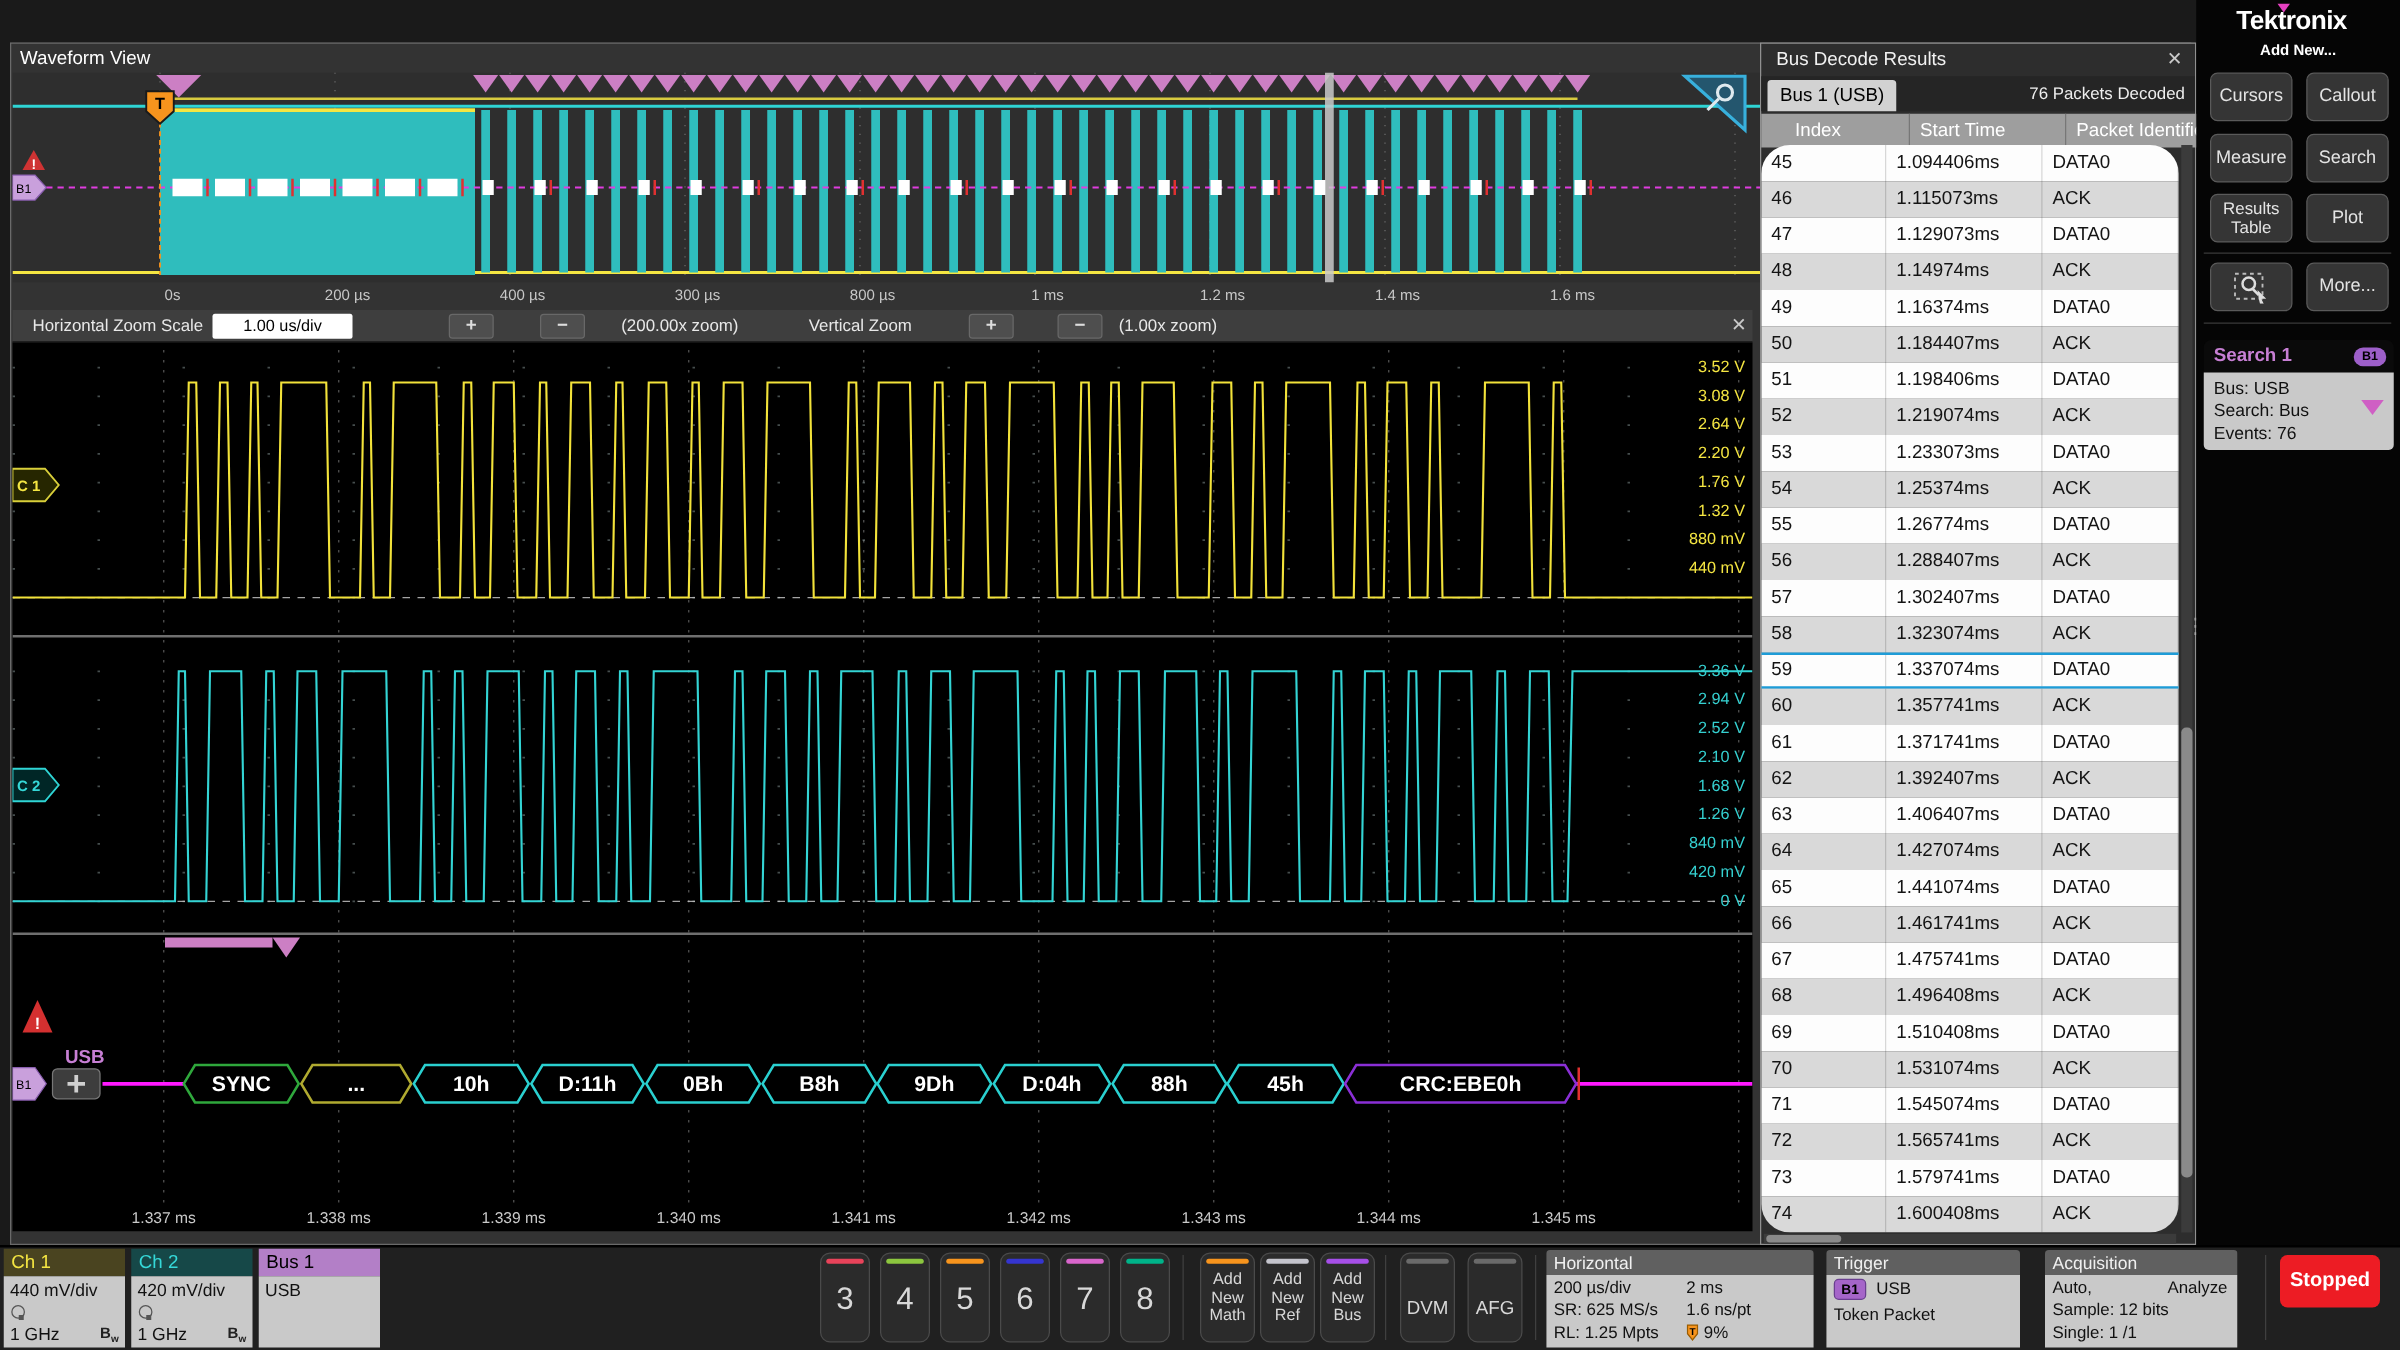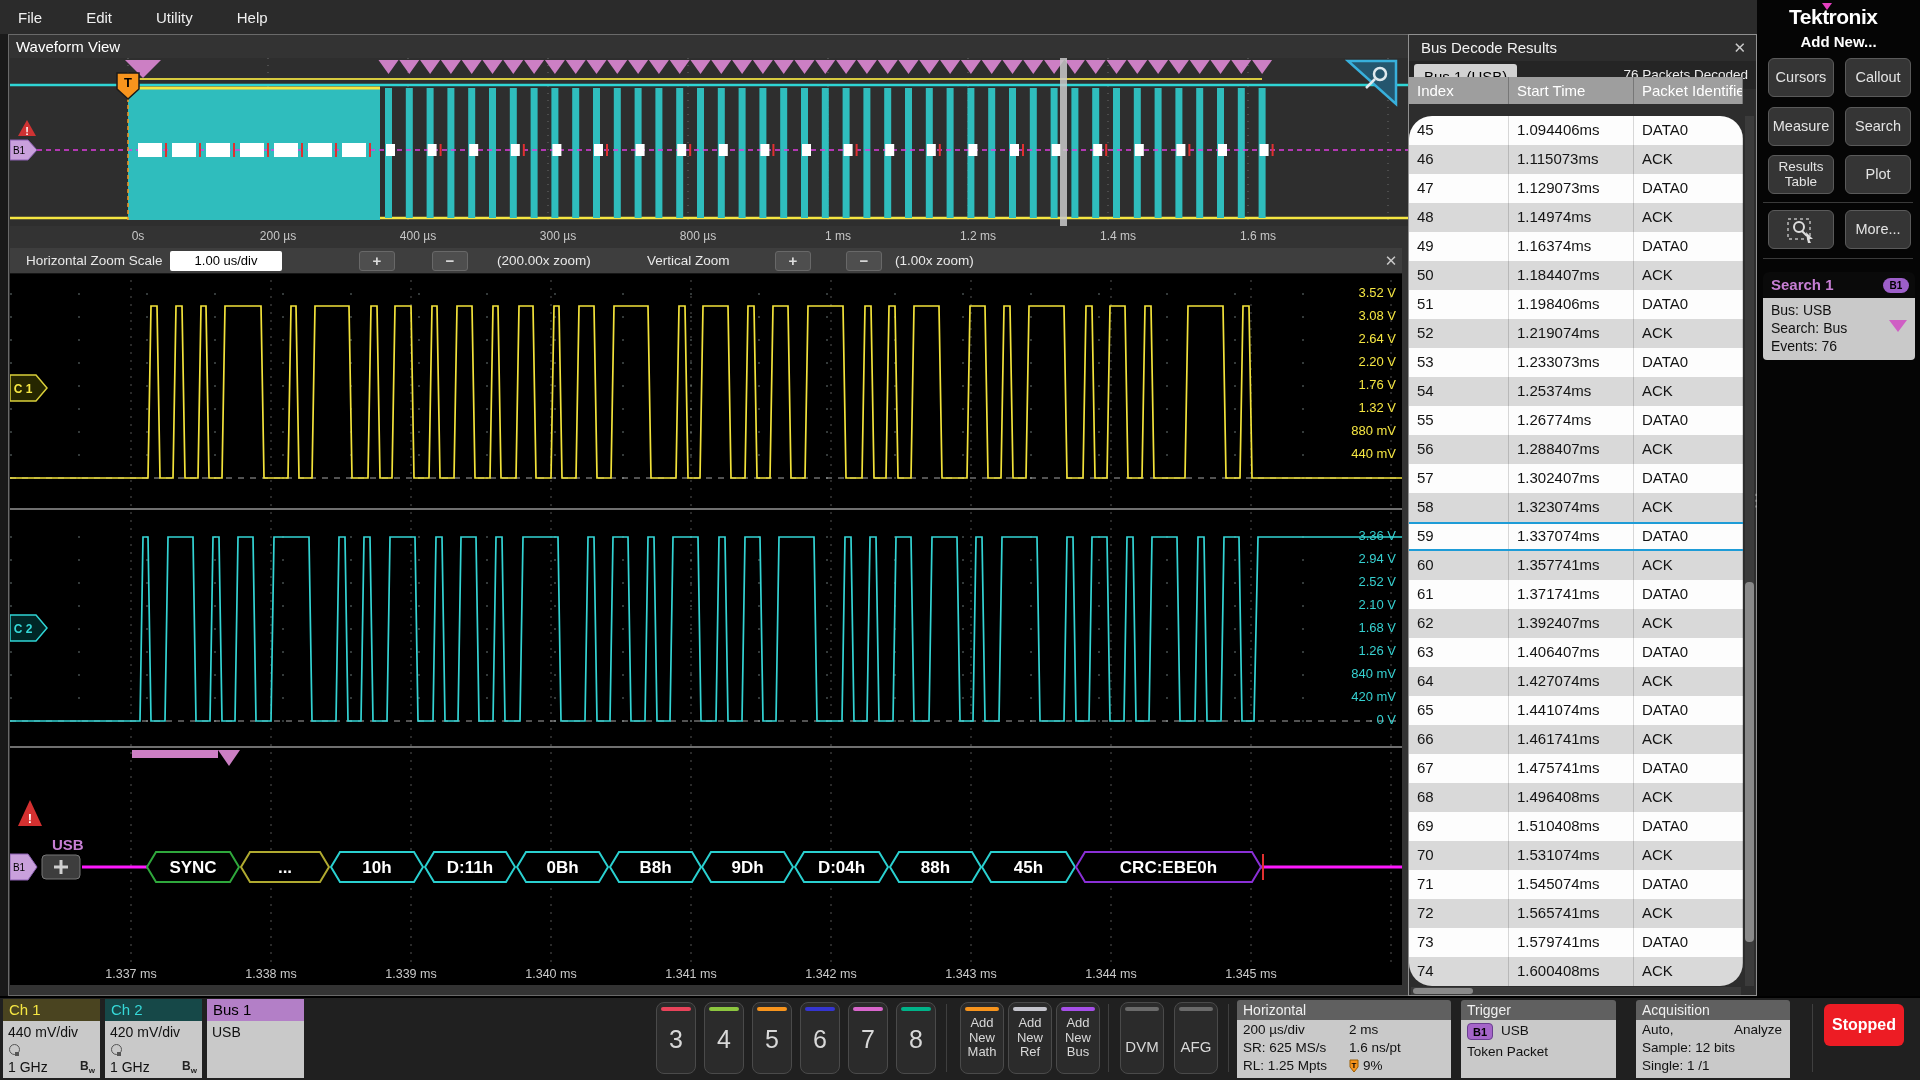--- a/index.html
+++ b/index.html
@@ -23,39 +23,39 @@
         color:#ddd;font-size:15px;font-weight:bold;text-align:center;line-height:18px;box-sizing:border-box;}
   .zclose{position:absolute;left:1370px;top:2px;width:22px;height:22px;color:#c9c9c9;font-size:15px;text-align:center;line-height:22px;}
   
   .decpanel{left:1408px;top:34px;width:349px;height:962px;background:#2d2d2d;border:1px solid #909090;box-sizing:border-box;z-index:5;}
   .dectitle{position:absolute;left:12px;top:0;line-height:26px;font-size:15px;color:#f2f2f2;}
   .decclose{position:absolute;right:10px;top:0;line-height:26px;font-size:15px;color:#c9c9c9;}
   .tabrow{position:absolute;left:0;top:26px;width:347px;height:28px;background:#252525;}
   .dectab{position:absolute;left:5px;top:3px;height:25px;line-height:25px;padding:0 10px;background:#d2d2d2;color:#000;
           font-size:15px;border-radius:3px 3px 0 0;}
   .decpk{position:absolute;right:8px;top:0;line-height:28px;font-size:13.5px;color:#eee;}
-  .dechead{position:absolute;left:0;top:42px;width:334px;height:27px;background:#9e9e9e;display:flex;color:#fff;font-size:15px;line-height:27px;}
+  .dechead{position:absolute;left:0;top:56px;width:334px;height:27px;background:#9e9e9e;display:flex;color:#fff;font-size:15px;line-height:27px;padding-left:19px;}
   .dechead span{box-sizing:border-box;padding-left:8px;border-right:1px solid #777;white-space:nowrap;overflow:hidden;}
   .decrows{position:absolute;left:0;top:81px;width:334px;height:870px;overflow:hidden;border-radius:23px;}
   .drow{display:flex;height:29px;box-sizing:border-box;font-size:15px;color:#141414;line-height:28px;}
   .drow.odd{background:#fdfdfd;} .drow.even{background:#d9d9d9;}
   .drow.selected{border-top:2px solid #1e9cd7;border-bottom:2px solid #1e9cd7;line-height:24px;}
   .drow span{box-sizing:border-box;padding-left:8px;border-right:1px solid rgba(0,0,0,0.15);white-space:nowrap;overflow:hidden;}
   .c0{width:100px;} .c1{width:125px;} .c2{width:109px;}
   .vtrack{position:absolute;left:336px;top:81px;width:9px;height:870px;background:#3b3b3b;}
   .vthumb{position:absolute;left:0;top:466px;width:9px;height:360px;background:#8a8a8a;border-radius:4px;}
   .htrack{position:absolute;left:2px;top:952px;width:330px;height:8px;background:#3b3b3b;}
   .hthumb{position:absolute;left:2px;top:1px;width:60px;height:6px;background:#8a8a8a;border-radius:3px;}
   .rhandle{left:1748px;top:496px;color:#aaa;font-size:17px;z-index:6;line-height:10px;}
   
   .rightcol{left:1757px;top:0;width:163px;height:998px;background:#050505;z-index:6;}
   .logo{left:1789px;top:5px;color:#fff;font-size:21px;font-weight:bold;letter-spacing:-0.5px;z-index:7;}
   .logo .accent{position:absolute;left:33px;top:-2px;width:0;height:0;border-left:5px solid transparent;
                 border-right:5px solid transparent;border-top:7px solid #e540c0;}
-  .addnew{left:1757px;top:33px;width:163px;text-align:center;color:#fff;font-weight:bold;font-size:15px;z-index:7;}
+  .addnew{left:1757px;top:33px;width:163px;text-align:center;color:#fff;font-weight:bold;font-size:12px;z-index:7;}
   .rbtn{position:absolute;width:66px;height:39px;background:#353535;border:1px solid #5a5a5a;border-radius:6px;
         color:#e4e4e4;font-size:14.5px;display:flex;align-items:center;justify-content:center;text-align:center;
         line-height:1.05;box-sizing:border-box;z-index:7;}
   .rdiv{position:absolute;left:1763px;width:150px;height:1px;background:#3a3a3a;z-index:7;}
   .s1panel{left:1763px;top:272px;width:152px;z-index:7;}
   .s1head{height:26px;background:#0a0a0a;border-radius:6px 6px 0 0;position:relative;}
   .s1title{position:absolute;left:8px;line-height:26px;color:#c77fd4;font-weight:bold;font-size:15px;}
   .s1pill{position:absolute;right:6px;top:6px;width:26px;height:15px;background:#9d5fc9;border-radius:8px;
           color:#000;font-size:10px;font-weight:bold;text-align:center;line-height:15px;}
   .s1body{background:#c9c9c9;border-radius:0 0 4px 4px;padding:3px 8px 5px 8px;color:#111;font-size:14px;line-height:18px;position:relative;}
@@ -88,26 +88,20 @@
   .b1pill{position:absolute;left:6px;top:3px;width:26px;height:17px;background:#a565c9;border:1px solid #6a3f90;border-radius:4px;
           color:#000;font-size:11px;font-weight:bold;text-align:center;line-height:17px;box-sizing:border-box;}
   .stopbtn{position:absolute;left:1824px;top:1004px;width:80px;height:42px;background:#ed1c24;border-radius:6px;color:#fff;
            font-weight:bold;font-size:16px;text-align:center;line-height:42px;z-index:9;}
 </style>
 </head>
 <body>
 
 <div class="stage">
 
-  <div class="abs menubar">
-    <span>File</span>
-    <span>Edit</span>
-    <span>Utility</span>
-    <span>Help</span>
-  </div>
 
   <div class="abs wfpanel"></div>
   <div class="abs wftitle">Waveform View</div>
 
   <svg class="abs" id="ovsvg" style="left:10px;top:58px;z-index:2;" width="1740" height="168" viewBox="0 0 1740 168">
       <rect x="0" y="0" width="1740" height="168" fill="#2e2e2e"></rect>
       <line x1="118" y1="0" x2="118" y2="168" stroke="#aaa" stroke-width="1" stroke-dasharray="1,6" opacity="0.5"></line>
       <line x1="258" y1="0" x2="258" y2="168" stroke="#aaa" stroke-width="1" stroke-dasharray="1,6" opacity="0.5"></line>
       <line x1="398" y1="0" x2="398" y2="168" stroke="#aaa" stroke-width="1" stroke-dasharray="1,6" opacity="0.5"></line>
       <line x1="538" y1="0" x2="538" y2="168" stroke="#aaa" stroke-width="1" stroke-dasharray="1,6" opacity="0.5"></line>

